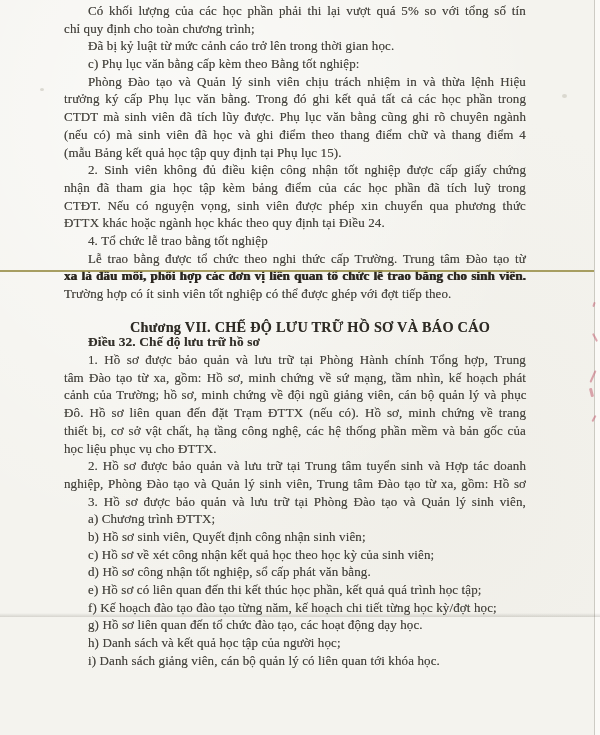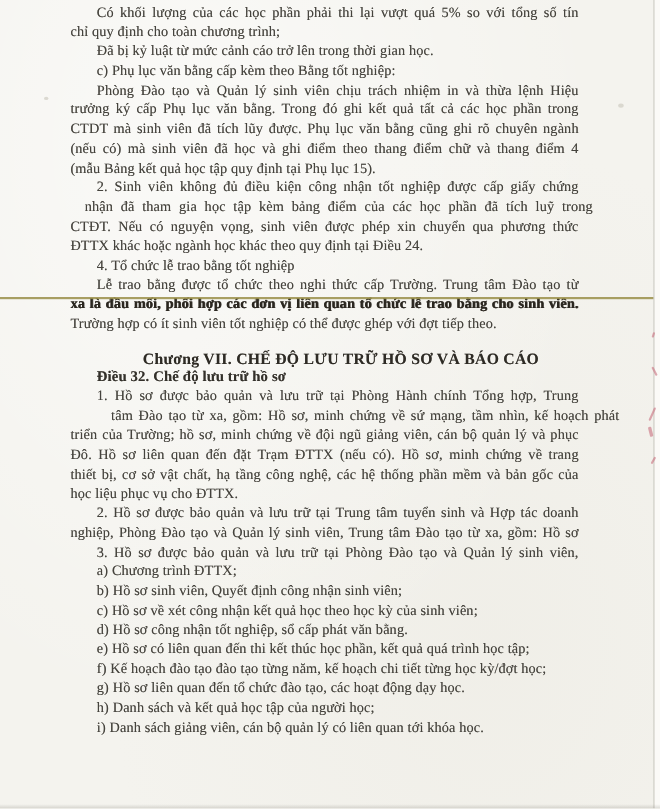--- a/index.html
+++ b/index.html
@@ -2,21 +2,21 @@
 <html style="--page-bg: #f4f3ee; --ink: #45433d; --rule-color: #9c924d; --speck-color: #c86f7e;"><head>
 <meta charset="utf-8">
 <style>
   html,body{margin:0;padding:0;}
   body{
     width:600px;height:735px;overflow:hidden;position:relative;
     font-family:"Liberation Serif","DejaVu Serif",serif;
     background:#f4f3ee;
   }
   #screen{
-    position:absolute;inset:0;width:600px;height:735px;
+    position:absolute;inset:0;width:600px;height:617px;
     background:
       radial-gradient(ellipse at 28% 18%, rgba(255,255,255,.55), rgba(255,255,255,0) 62%),
       radial-gradient(ellipse at 75% 80%, rgba(236,234,226,.5), rgba(255,255,255,0) 55%),
       var(--page-bg,#f4f3ee);
   }
   .text-block{
     position:absolute;left:64px;top:2px;width:462px;
     color:var(--ink,#45433d);
   }
   .line{
@@ -68,32 +68,32 @@
       <div class="line indent justify" style="word-spacing: 2.32px;">Có khối lượng của các học phần phải thi lại vượt quá 5% so với tổng số tín</div>
       <div class="line">chỉ quy định cho toàn chương trình;</div>
       <div class="line indent">Đã bị kỷ luật từ mức cảnh cáo trở lên trong thời gian học.</div>
       <div class="line indent">c) Phụ lục văn bằng cấp kèm theo Bằng tốt nghiệp:</div>
       <div class="line indent justify" style="word-spacing: 2.76px;">Phòng Đào tạo và Quản lý sinh viên chịu trách nhiệm in và thừa lệnh Hiệu</div>
       <div class="line  justify" style="word-spacing: 2.32px;">trưởng ký cấp Phụ lục văn bằng. Trong đó ghi kết quả tất cả các học phần trong</div>
       <div class="line  justify" style="word-spacing: 1.7px;">CTDT mà sinh viên đã tích lũy được. Phụ lục văn bằng cũng ghi rõ chuyên ngành</div>
       <div class="line  justify" style="word-spacing: 2.46px;">(nếu có) mà sinh viên đã học và ghi điểm theo thang điểm chữ và thang điểm 4</div>
       <div class="line">(mẫu Bảng kết quả học tập quy định tại Phụ lục 15).</div>
       <div class="line indent justify" style="word-spacing: 2.79px;">2. Sinh viên không đủ điều kiện công nhận tốt nghiệp được cấp giấy chứng</div>
-      <div class="line  justify" style="word-spacing: 3.64px; margin-left: 13px;">nhận đã tham gia học tập kèm bảng điểm của các học phần đã tích luỹ trong</div>
+      <div class="line  justify" style="word-spacing: 3.64px;">nhận đã tham gia học tập kèm bảng điểm của các học phần đã tích luỹ trong</div>
       <div class="line  justify" style="word-spacing: 3.24px;">CTĐT. Nếu có nguyện vọng, sinh viên được phép xin chuyển qua phương thức</div>
       <div class="line">ĐTTX khác hoặc ngành học khác theo quy định tại Điều 24.</div>
       <div class="line indent">4. Tổ chức lễ trao bằng tốt nghiệp</div>
       <div class="line indent justify" style="word-spacing: 2.19px;">Lễ trao bằng được tổ chức theo nghi thức cấp Trường. Trung tâm Đào tạo từ</div>
       <div class="line  justify smudge" style="word-spacing: 0.82px;">xa là đầu mối, phối hợp các đơn vị liên quan tổ chức lễ trao bằng cho sinh viên.</div>
       <div class="line">Trường hợp có ít sinh viên tốt nghiệp có thể được ghép với đợt tiếp theo.</div>
       <div class="line chapter">Chương VII. CHẾ ĐỘ LƯU TRỮ HỒ SƠ VÀ BÁO CÁO</div>
       <div class="line article indent">Điều 32. Chế độ lưu trữ hồ sơ</div>
       <div class="line indent justify" style="word-spacing: 2.93px;">1. Hồ sơ được bảo quản và lưu trữ tại Phòng Hành chính Tổng hợp, Trung</div>
-      <div class="line  justify" style="word-spacing: 1.73px; margin-left: 37px;">tâm Đào tạo từ xa, gồm: Hồ sơ, minh chứng về sứ mạng, tầm nhìn, kế hoạch phát</div>
-      <div class="line  justify" style="word-spacing: 1.12px;">triển của Trường; hồ sơ, minh chứng về đội ngũ giảng viên, cán bộ quản lý và phục</div>
+      <div class="line  justify" style="word-spacing: 1.73px;">tâm Đào tạo từ xa, gồm: Hồ sơ, minh chứng về sứ mạng, tầm nhìn, kế hoạch phát</div>
+      <div class="line  justify" style="word-spacing: 1.12px;">cảnh của Trường; hồ sơ, minh chứng về đội ngũ giảng viên, cán bộ quản lý và phục</div>
       <div class="line  justify" style="word-spacing: 2.54px;">Đô. Hồ sơ liên quan đến đặt Trạm ĐTTX (nếu có). Hồ sơ, minh chứng về trang</div>
       <div class="line  justify" style="word-spacing: 1.4px;">thiết bị, cơ sở vật chất, hạ tầng công nghệ, các hệ thống phần mềm và bản gốc của</div>
       <div class="line">học liệu phục vụ cho ĐTTX.</div>
       <div class="line indent justify" style="word-spacing: 1.5px;">2. Hồ sơ được bảo quản và lưu trữ tại Trung tâm tuyển sinh và Hợp tác doanh</div>
       <div class="line  justify" style="word-spacing: 1.25px;">nghiệp, Phòng Đào tạo và Quản lý sinh viên, Trung tâm Đào tạo từ xa, gồm: Hồ sơ</div>
       <div class="line indent justify" style="word-spacing: 2.36px;">3. Hồ sơ được bảo quản và lưu trữ tại Phòng Đào tạo và Quản lý sinh viên,</div>
       <div class="line indent">a) Chương trình ĐTTX;</div>
       <div class="line indent">b) Hồ sơ sinh viên, Quyết định công nhận sinh viên;</div>
       <div class="line indent">c) Hồ sơ về xét công nhận kết quả học theo học kỳ của sinh viên;</div>
       <div class="line indent">d) Hồ sơ công nhận tốt nghiệp, sổ cấp phát văn bằng.</div>

